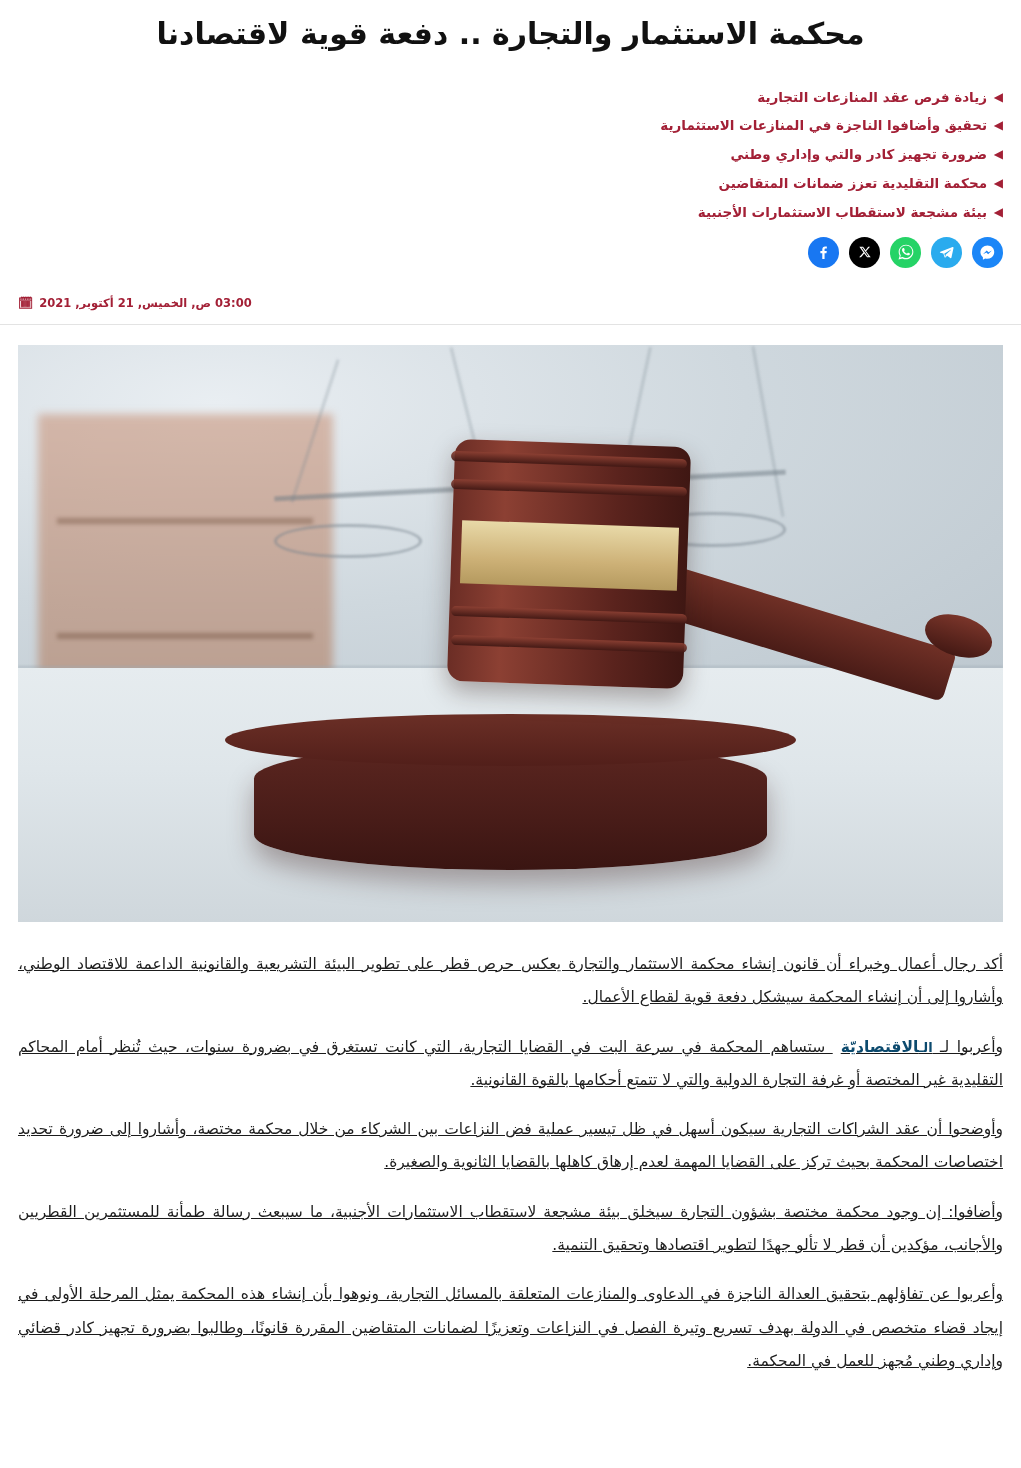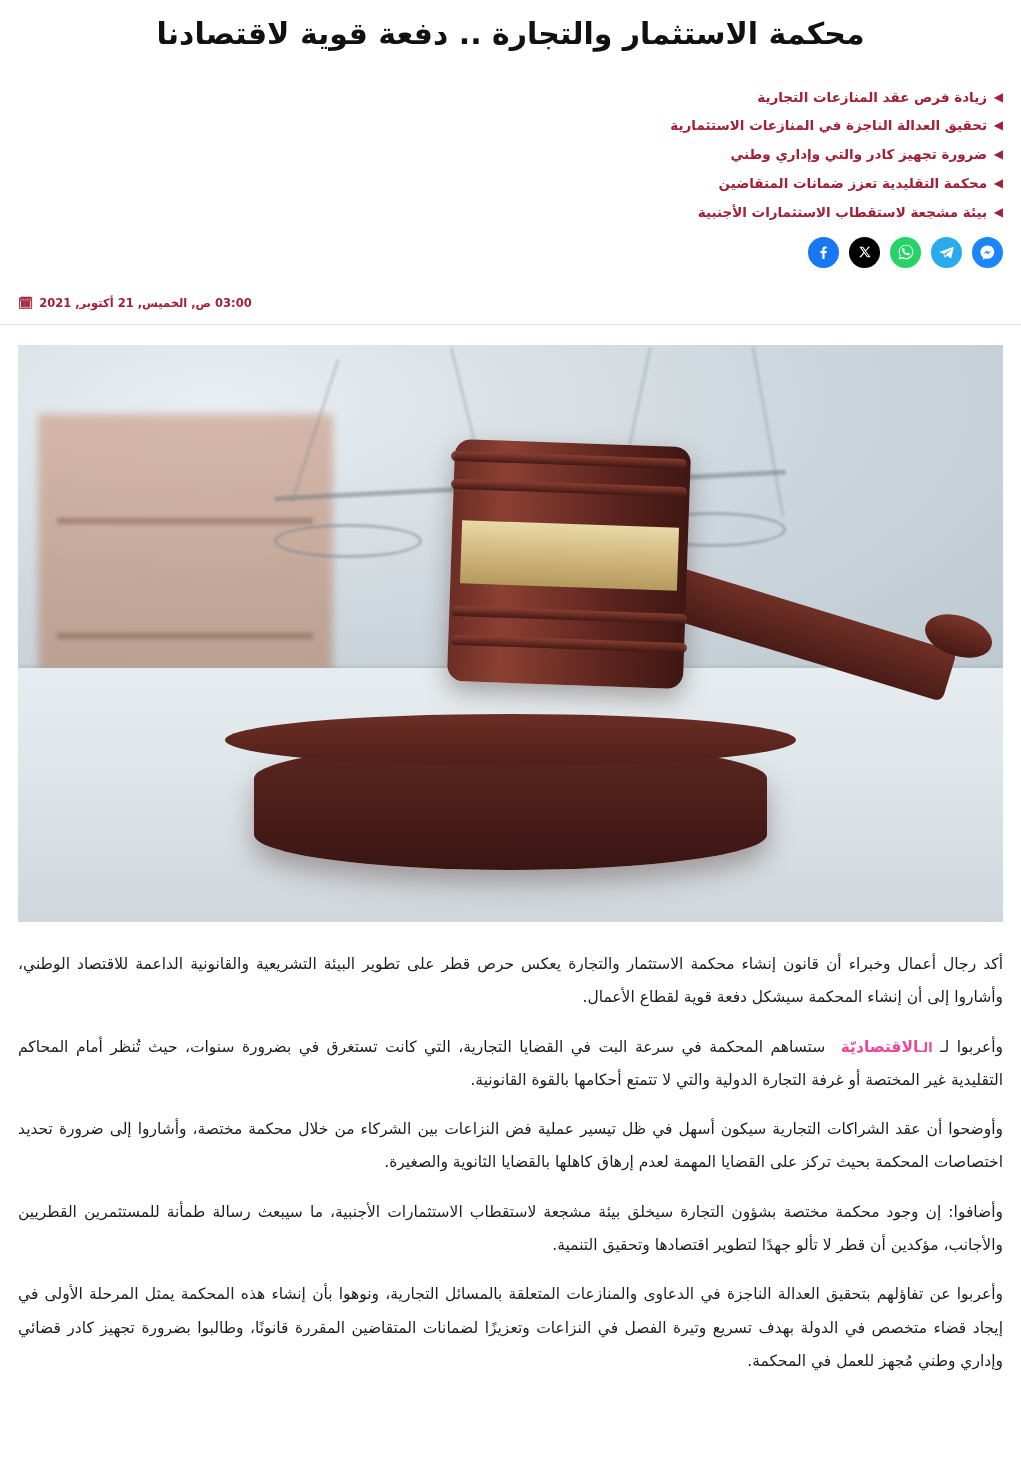--- a/index.html
+++ b/index.html
@@ -217,50 +217,51 @@
     left: 92%; top: 47%;
     width: 7%; height: 7%;
     background: linear-gradient(to bottom, #7a352a, #441914);
     border-radius: 50%;
     transform: rotate(17deg);
   }
   .article {
     margin: 26px 18px 0 18px;
     text-align: justify;
     direction: rtl;
+    text-decoration: underline;
   }
   .article p {
     font-size: 15.5px;
     line-height: 2.15;
     color: #1d1d1d;
     margin: 0 0 16px 0;
     text-align: justify;
   }
   .brand {
-    color: #ec4899;
+    color: #0c4a6e;
     font-weight: bold;
     margin-left: 8px;
   }
   .brand .b-small { font-size: 13px; }
 </style>
 </head>
 <body>
 
 <div class="page">
 
   <h1 class="headline">محكمة الاستثمار والتجارة .. دفعة قوية لاقتصادنا</h1>
 
   <ul class="bullets">
     <li>
       <span class="caret">◀</span>
       <span>زيادة فرص عقد المنازعات التجارية</span>
     </li>
     <li>
       <span class="caret">◀</span>
-      <span>تحقيق العدالة الناجزة في المنازعات الاستثمارية</span>
+      <span>تحقيق وأضافوا الناجزة في المنازعات الاستثمارية</span>
     </li>
     <li>
       <span class="caret">◀</span>
       <span>ضرورة تجهيز كادر والتي وإداري وطني</span>
     </li>
     <li>
       <span class="caret">◀</span>
       <span>محكمة التقليدية تعزز ضمانات المتقاضين</span>
     </li>
     <li>

